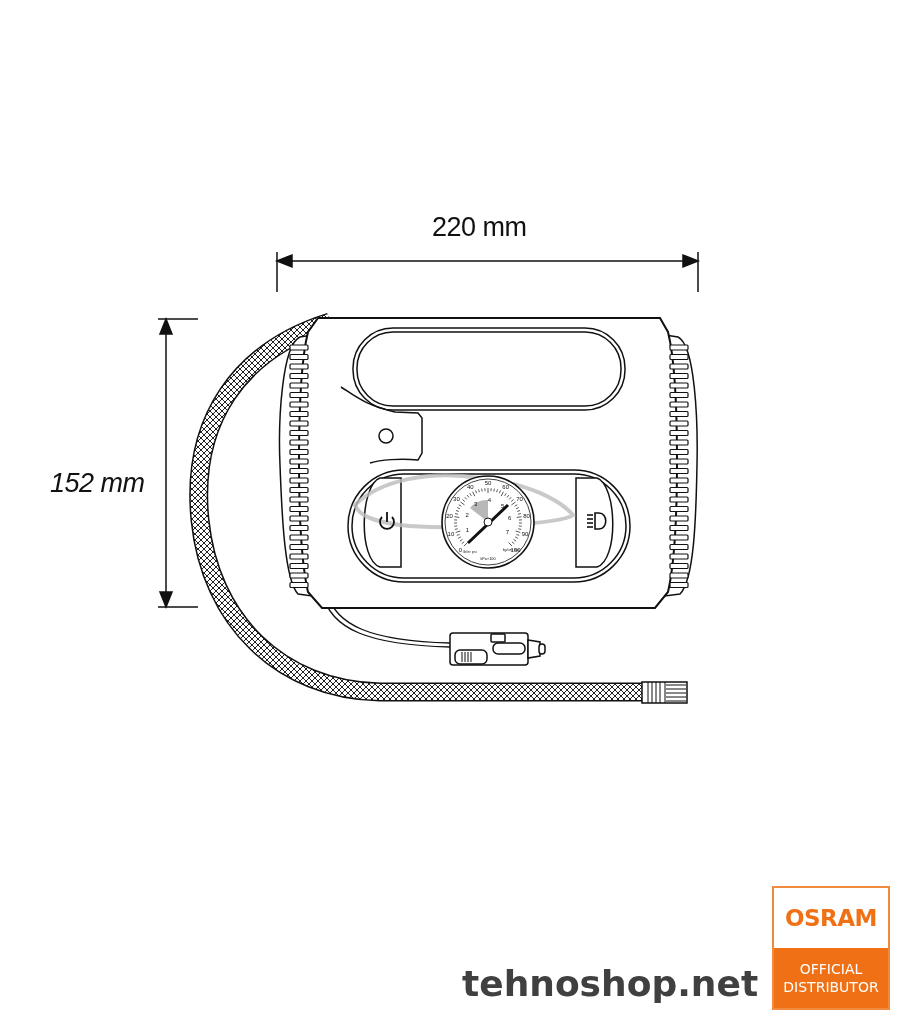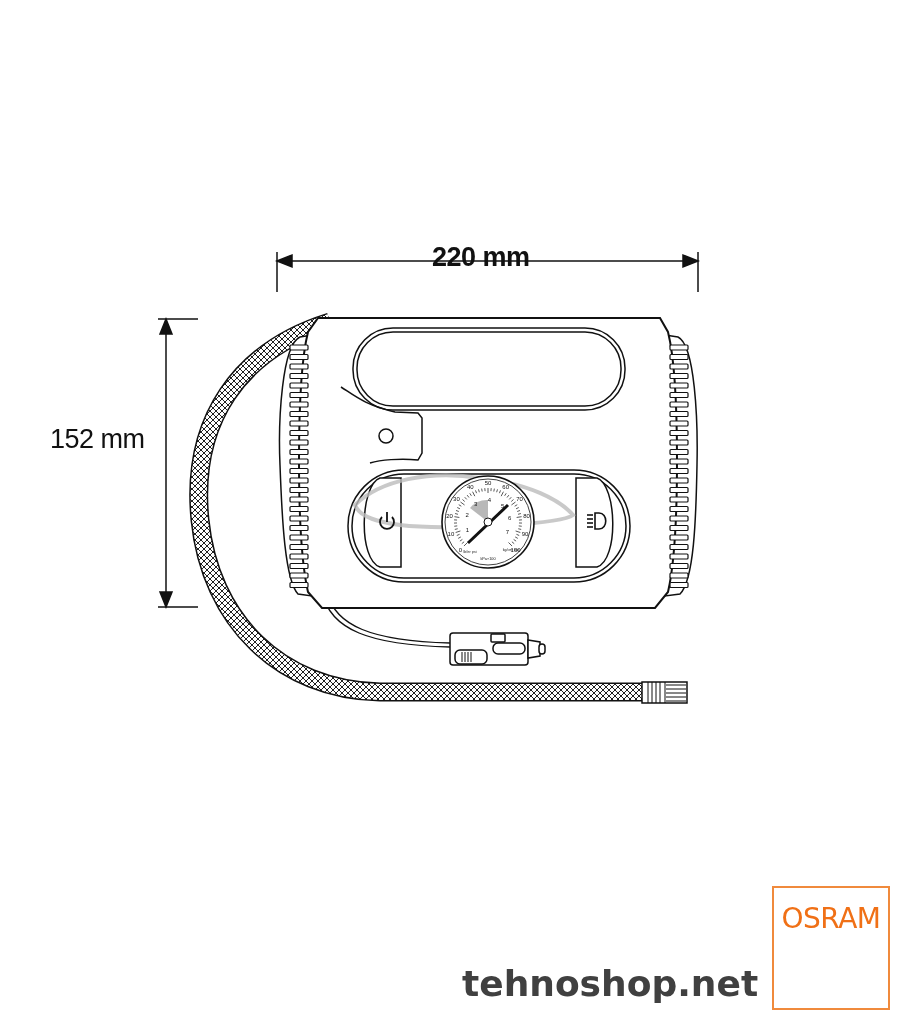--- a/index.html
+++ b/index.html
@@ -2,31 +2,31 @@
 <html><head>
 <meta charset="utf-8">
 <style>
   html, body { margin:0; padding:0; background:#ffffff; }
   body { width:900px; height:1021px; position:relative; overflow:hidden; font-family:"Liberation Sans", sans-serif; }
   .abs { position:absolute; }
   .dim-label { font-family:"Liberation Sans", sans-serif; font-size:27px; color:#111; letter-spacing:-0.5px; white-space:nowrap; }
   .site { font-family:"DejaVu Sans", sans-serif; font-weight:bold; font-size:36px; color:#404040; letter-spacing:0px; }
   .badge { left:772px; top:886px; width:118px; height:124px; border:2px solid #f08a3c; box-sizing:border-box; background:#fff; }
   .badge-top { height:60px; display:flex; align-items:center; justify-content:center; }
-  .badge-brand { font-family:"DejaVu Sans", sans-serif; font-weight:normal; color:#f07016; font-size:28px; letter-spacing:-0.5px; }
+  .badge-brand { font-family:"DejaVu Sans", sans-serif; font-weight:bold; color:#f07016; font-size:23px; letter-spacing:-0.5px; }
   .badge-bottom { position:absolute; left:0; right:0; bottom:0; height:60px; background:#f07016; display:flex; flex-direction:column; align-items:center; justify-content:center; }
   .badge-line { font-family:"DejaVu Sans", sans-serif; color:#fff; font-size:14px; line-height:18px; letter-spacing:0px; }
   svg text { font-family:"Liberation Sans", sans-serif; }
 </style>
 </head>
 <body>
 
-<div class="abs dim-label" style="left:432px; top:242px;font-weight:bold;">220 mm</div>
-
-<div class="abs dim-label" style="left:50px; top:424px;">152 mm</div>
+<div class="abs dim-label" style="left:432px; top:212px;">220 mm</div>
+
+<div class="abs dim-label" style="left:50px; top:468px;font-style:italic;">152 mm</div>
 
 <svg class="abs" style="left:0;top:0" width="900" height="1021" viewBox="0 0 900 1021">
   <defs>
     <pattern id="braid" width="6" height="6" patternUnits="userSpaceOnUse">
       <rect width="6" height="6" fill="#fff"></rect>
       <path d="M0 3 L3 0 L6 3 L3 6 Z" fill="none" stroke="#222" stroke-width="1"></path>
     </pattern>
   </defs>
 
   <g stroke="#111" stroke-width="1.5" fill="#111">
@@ -267,13 +267,17 @@
     <text x="488" y="560" font-size="3.8" fill="#111" text-anchor="middle">kPa×100</text>
   </g>
 </svg>
 
 <div class="abs site" style="left:462px; top:963px;">tehnoshop.net</div>
 
 <div class="abs badge">
   <div class="badge-top">
       <span class="badge-brand">OSRAM</span>
     </div>
+  <div class="badge-bottom">
+    <span class="badge-line">OFFICIAL</span>
+    <span class="badge-line">DISTRIBUTOR</span>
+  </div>
 </div>
 
 </body></html>

